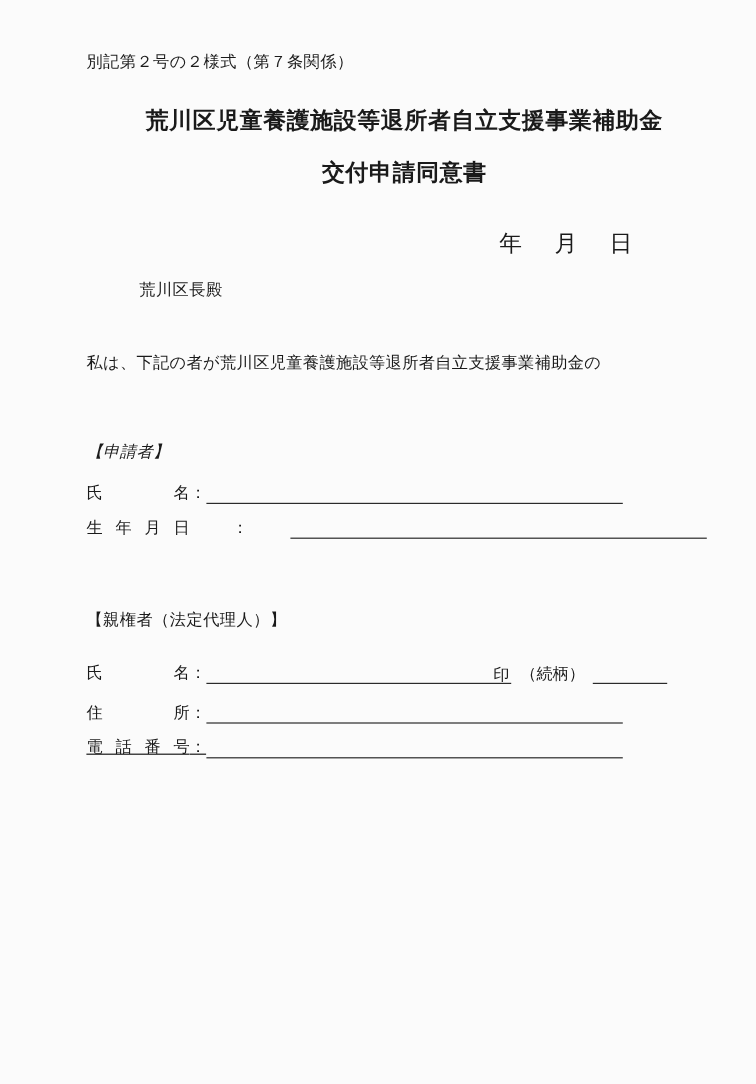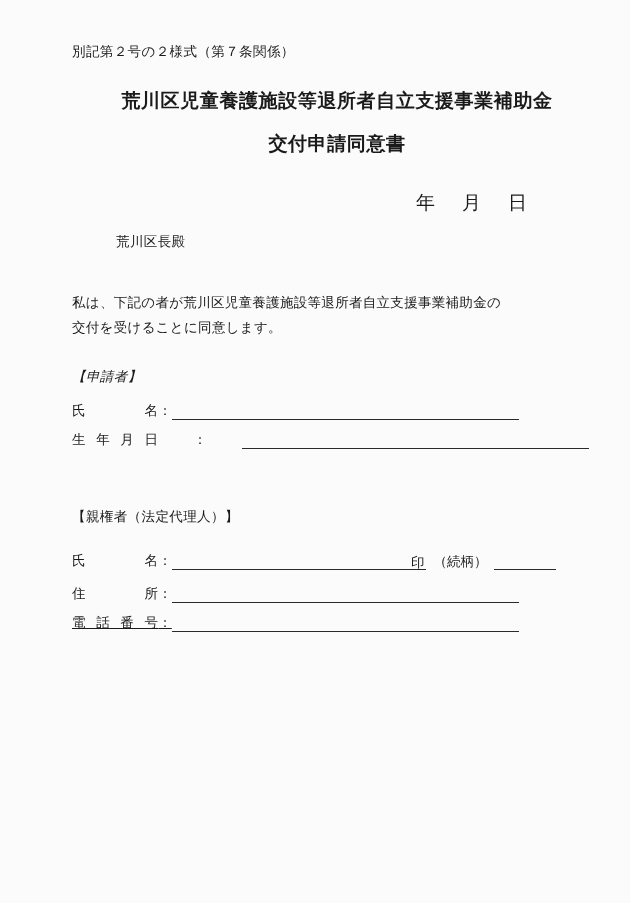--- a/index.html
+++ b/index.html
@@ -73,21 +73,21 @@
   
   .body-text {
     position: absolute;
     left: 72px;
     top: 290px;
     font-size: 13.5px;
     line-height: 25px;
     letter-spacing: 0.3px;
     white-space: nowrap;
   }
-  .body-text div { white-space: nowrap; }
+  .body-text div { white-space: nowrap; text-align: right; }
 
   
   .section-heading {
     position: absolute;
     left: 72px;
     font-size: 13.5px;
     letter-spacing: 0.4px;
     white-space: nowrap;
   }
   .section-heading.applicant { top: 368px; font-style: italic; }
@@ -167,21 +167,20 @@
   <div class="doc-title line2">交付申請同意書</div>
 
   <div class="date-line">
     <span class="slot">年</span><span class="slot">月</span><span class="slot">日</span>
   </div>
 
   <div class="addressee">荒川区長殿</div>
 
   <div class="body-text">
     <div>私は、下記の者が荒川区児童養護施設等退所者自立支援事業補助金の</div>
-    <div>交付を受けることに同意します。</div>
   </div>
 
   <div class="section-heading applicant">【申請者】</div>
 
   <div class="field-row row-applicant-name">
     <span class="field-label">氏名</span>
       <span class="field-colon">：</span>
       <span class="rule long"></span>
   </div>
 

